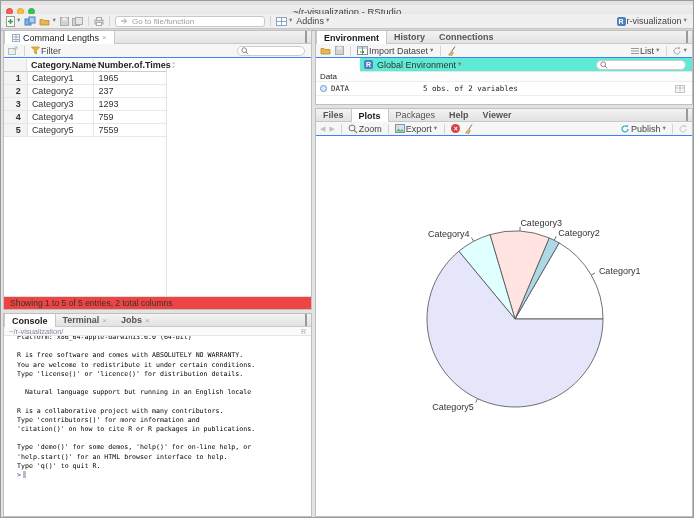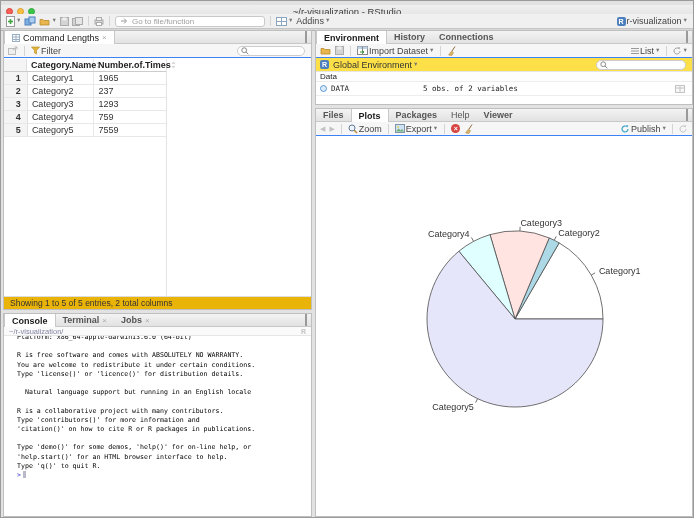--- a/index.html
+++ b/index.html
@@ -36,31 +36,31 @@
   .search{display:flex;align-items:center;background:#fff;border:1px solid #ccc;border-radius:6px;height:10px;padding:0 3px;gap:2px;}
   .search input{border:none;outline:none;width:100%;font-size:8px;background:transparent;}
   
   #viewer-pane{left:2px;top:29px;width:309px;height:280px;}
   .tablewrap{position:absolute;top:28px;left:0;bottom:13px;width:163px;border-right:1px solid #e3e3e3;}
   .thead{display:flex;height:13px;border-bottom:1px solid #ccc;font-weight:bold;font-size:9px;color:#222;}
   .trow{display:flex;height:13px;font-size:9px;border-bottom:1px solid #e8e8e8;color:#333;}
   .c-rn{width:24px;background:#f4f4f4;border-right:1px solid #e0e0e0;text-align:right;padding-right:6px;line-height:13px;font-weight:bold;}
   .c-name{width:67px;border-right:1px solid #e8e8e8;padding-left:4px;line-height:13px;display:flex;align-items:center;justify-content:space-between;padding-right:2px;}
   .c-times{width:72px;padding-left:4px;line-height:13px;display:flex;align-items:center;justify-content:space-between;padding-right:2px;}
-  .vfooter{position:absolute;bottom:0;left:0;right:0;height:13px;background:#eab308;border-top:1px solid #ddd;font-size:8.5px;color:#333;line-height:12px;padding-left:6px;}
+  .vfooter{position:absolute;bottom:0;left:0;right:0;height:13px;background:#ef4444;border-top:1px solid #ddd;font-size:8.5px;color:#333;line-height:12px;padding-left:6px;}
   
   #console-pane{left:2px;top:312px;width:309px;height:204px;}
   .pathbar{height:9px;background:#fafafa;border-bottom:1px solid #e6e6e6;font-size:7.5px;color:#8585a3;display:flex;align-items:center;padding:0 5px;}
   .console-body{position:absolute;top:22px;left:0;right:0;bottom:0;background:#fff;overflow:hidden;padding-left:13px;}
   #console-output{font-family:"DejaVu Sans Mono",monospace;font-size:6.6px;line-height:9.2px;color:#000;white-space:pre;margin-top:-3px;}
   .cmd{font-family:"DejaVu Sans Mono",monospace;font-size:6.6px;line-height:9.2px;color:#3434c2;white-space:pre;}
   .cursor{display:inline-block;width:3.5px;height:7px;background:#b9b9c9;vertical-align:-1px;margin-left:2px;}
   
   #env-pane{left:314px;top:29px;width:378px;height:75px;}
-  .env-row2{height:14px;display:flex;align-items:center;gap:4px;padding:0 4px;background:#fde047;border-bottom:1px solid #e5e5e5;font-size:9px;}
+  .env-row2{height:14px;display:flex;align-items:center;gap:4px;padding:0 4px;background:#5eead4;border-bottom:1px solid #e5e5e5;font-size:9px;margin-left:44px;}
   .env-section{height:10px;font-size:8px;color:#222;padding-left:4px;line-height:10px;border-bottom:1px solid #ededed;background:#fdfdfd;}
   .env-obj{position:relative;height:14px;display:flex;align-items:center;font-family:"DejaVu Sans Mono",monospace;font-size:7.5px;color:#222;border-bottom:1px solid #ededed;padding:0 4px;gap:4px;}
   .env-desc{position:absolute;left:107px;}
   .bluering{width:7px;height:7px;border-radius:50%;border:1.5px solid #5b9bd5;background:#ddeafc;}
   
   #plots-pane{left:314px;top:107px;width:378px;height:409px;}
   .plot-body{position:absolute;top:28px;left:0;right:0;bottom:0;background:#fff;}
   .pie-label{font-family:"Liberation Sans",sans-serif;font-size:9px;fill:#333;}
   .grayarr{color:#c2c2c2;font-size:7px;}
   .redstop{width:9px;height:9px;border-radius:50%;background:#d64541;color:#fff;font-size:7px;line-height:9px;text-align:center;font-weight:bold;}
@@ -433,24 +433,24 @@
 
 <div class="pane" id="plots-pane">
   <div class="tabbar">
     <div class="tab">
         <span style="font-weight:bold;">Files</span>
       </div>
     <div class="tab active">
         <span style="font-weight:bold;">Plots</span>
       </div>
     <div class="tab">
-        <span style="font-weight:bold;">Packages</span>
-      </div>
-    <div class="tab">
-        <span style="font-weight:normal;text-align:right;">Help</span>
+        <span style="font-weight:normal;">Packages</span>
+      </div>
+    <div class="tab">
+        <span style="font-weight:bold;text-align:right;">Help</span>
       </div>
     <div class="tab">
         <span style="font-weight:bold;">Viewer</span>
       </div>
     <div class="winbtns">
       <span><span class="minbar"></span></span>
       <span><span class="maxbox"></span></span>
     </div>
   </div>
   <div class="ptoolbar">

